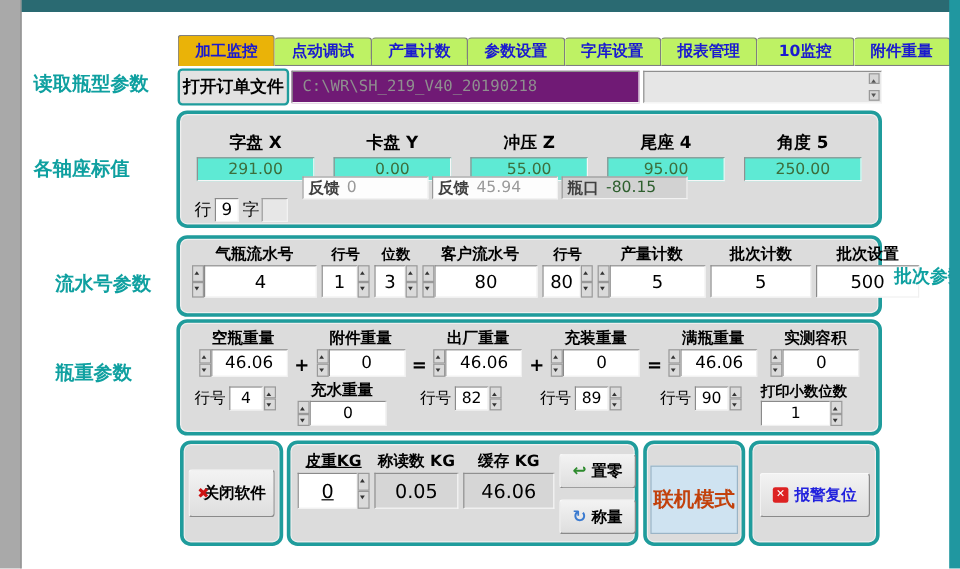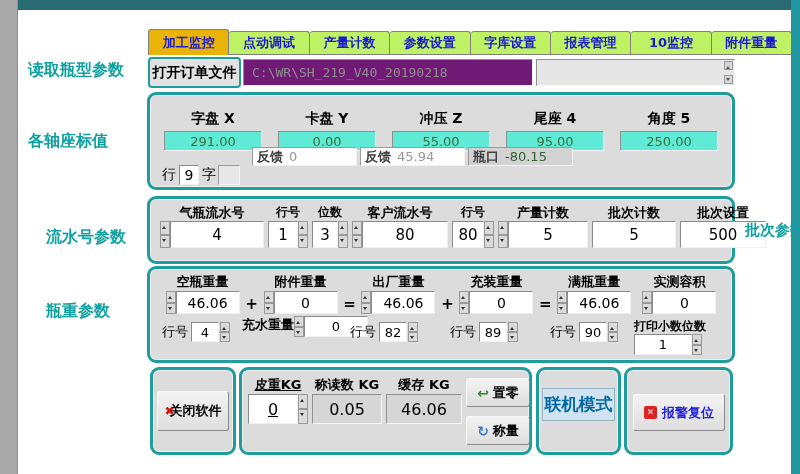--- a/index.html
+++ b/index.html
@@ -84,21 +84,21 @@
   
   .weight-panel { left:147px; top:266px; width:588px; height:97px; }
   .w-row1 { display:flex; align-items:flex-start; padding:4px 8px 0 10px; }
   .wg { width:86px; display:flex; flex-direction:column; }
   .wg .frow { display:flex; height:23px; justify-content:center; }
   .wg .win { width:64px; height:23px; font-size:14px; }
   .wop { width:13px; text-align:center; font-weight:bold; font-size:15px; margin-top:22px; color:#000; }
   .w-abs { position:absolute; display:flex; align-items:center; font-size:13px; color:#000; }
   .w-abs .win { width:28px; height:20px; font-size:13px; margin:0 1px; }
   .rn-label { font-weight:normal; font-size:13px; margin-right:2px; white-space:nowrap; }
-  .water { position:absolute; left:92px; top:47px; width:86px; display:flex; flex-direction:row; }
+  .water { position:absolute; left:92px; top:47px; width:86px; display:flex; flex-direction:column; }
   .water .frow { display:flex; height:21px; justify-content:center; }
   .water .win { width:64px; height:21px; font-size:13px; }
   .dec { position:absolute; left:484px; top:49px; width:96px; display:flex; flex-direction:column; align-items:flex-start; }
   .dec .flabel { font-size:12px; height:16px; }
   .dec .frow { display:flex; height:21px; }
   .dec .win { width:58px; height:21px; font-size:13px; }
 
   
   .p-close { left:150px; top:367px; width:86px; height:88px; }
   .p-scale { left:239px; top:367px; width:293px; height:88px; }
@@ -113,22 +113,22 @@
   .sc { display:flex; flex-direction:column; align-items:center; }
   .sc .flabel { height:18px; line-height:18px; font-size:13px; }
   .sc .frow { display:flex; }
   .tare-in { width:50px; height:30px; font-size:16px; }
   .sc-disp { height:30px; font-size:16px; color:#000; background:#d6d6d6; }
   .sc-btns { display:flex; flex-direction:column; gap:9px; padding-top:2px; }
   .sc-btn { width:64px; height:29px; font-weight:bold; font-size:13px; gap:4px; }
   .ico-zero { color:#2e8b2e; font-size:14px; font-weight:bold; }
   .ico-weigh { color:#3a7ad0; font-size:14px; font-weight:bold; }
 
-  .online-btn { position:absolute; left:3px; top:18px; width:73px; height:33px; background:#cfe3f1;
-                border:1px solid #9ab4c6; font-weight:bold; font-size:17px; color:#0369a1;
+  .online-btn { position:absolute; left:3px; top:18px; width:73px; height:57px; background:#cfe3f1;
+                border:1px solid #9ab4c6; font-weight:bold; font-size:17px; color:#c2410c;
                 display:flex; align-items:center; justify-content:center; white-space:nowrap; }
   .alarm-btn { position:absolute; left:6px; top:24px; width:92px; height:37px; font-size:13px; font-weight:bold; color:#2222dd; gap:5px; }
   .alarm-ico { width:13px; height:13px; background:#dd2222; border-radius:2px; color:#fff; font-size:9px; line-height:13px; text-align:center; display:inline-block; }
 </style>
 </head>
 <body>
 
 <div id="app">
   <div class="left-strip"></div>
   <div class="top-bar"></div>

